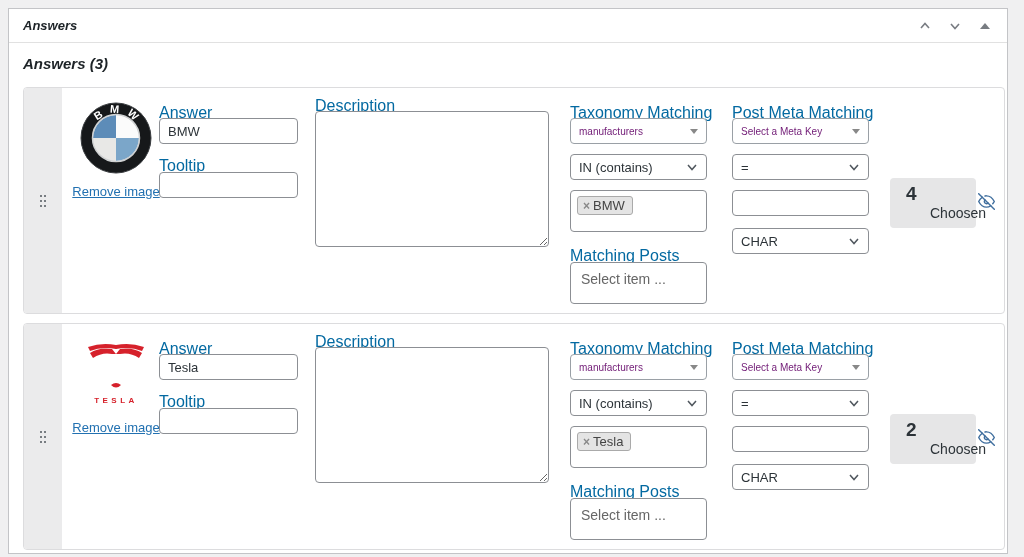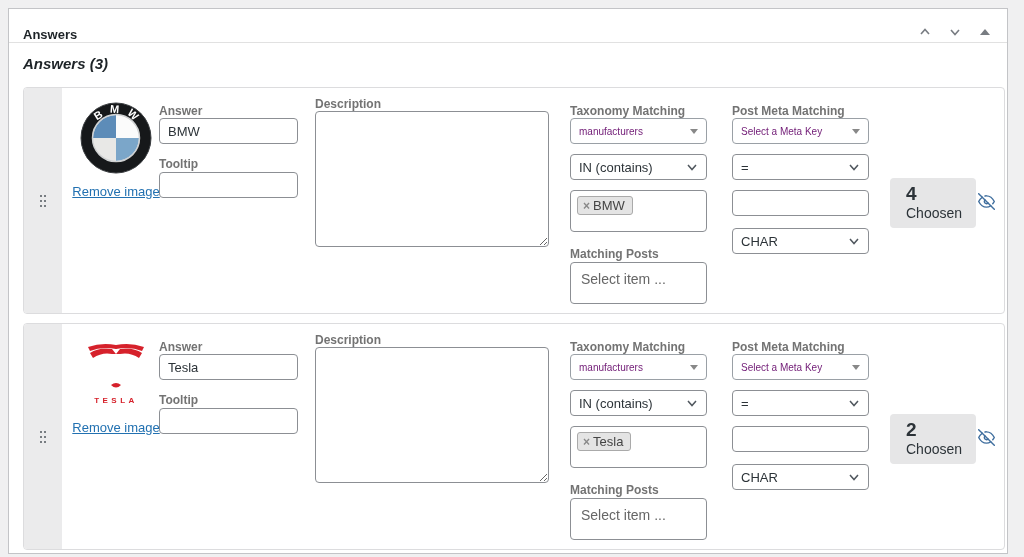--- a/index.html
+++ b/index.html
@@ -10,21 +10,21 @@
     color:#1d2327;
     font-size:13px;
     overflow:hidden;
   }
   .panel {
     position:absolute; left:8px; top:8px; width:1000px; height:546px;
     background:#fff; border:1px solid #c3c4c7;
   }
   .panel-titlebar {
     position:relative; height:34px; border-bottom:1px solid #e1e1e1;
-    display:flex; align-items:flex-end; padding:0 12px 0 14px;
+    display:flex; align-items:center; padding:0 12px 0 14px;font-style:italic;
   }
   .panel-title { font-weight:bold; font-size:13px; color:#1d2327; }
   .titlebar-controls { margin-left:auto; display:flex; align-items:center; gap:10px; }
   .tb-btn { width:20px; height:20px; display:flex; align-items:center; justify-content:center; cursor:pointer; background:none; border:none; }
   .tri-up { width:0; height:0; border-left:5px solid transparent; border-right:5px solid transparent; border-bottom:6px solid #787c82; }
   .section-heading { position:absolute; left:14px; top:46px; font-size:15px; font-weight:bold; color:#1d2327;font-style:italic; }
 
   .answer-row {
     position:absolute; left:14px; width:982px; height:227px;
     border:1px solid #dcdcde; border-radius:4px; background:#fff;
@@ -37,21 +37,21 @@
     background:#ebebec; border-radius:3px 0 0 3px; cursor:grab;
     display:flex; align-items:center; justify-content:center;
   }
   .grip { display:grid; grid-template-columns:2px 2px; grid-auto-rows:2px; gap:3px 2px; }
   .grip i { background:#50575e; border-radius:50%; }
 
   .logo-wrap { position:absolute; left:52px; top:10px; width:80px; height:80px; display:flex; align-items:center; justify-content:center; }
   .remove-link-wrap { position:absolute; left:36px; top:96px; width:112px; text-align:center; }
   .remove-link { color:#2271b1; text-decoration:underline; font-size:13px; cursor:pointer;text-align:right; }
 
-  label.fld { position:absolute; font-size:12px; font-weight:bold; color:#737373; white-space:nowrap; }
+  label.fld { position:absolute; font-size:16px; font-weight:normal; color:#0369a1; white-space:nowrap; }
 
   .txt {
     position:absolute; height:26px; border:1px solid #8c8f94; border-radius:4px;
     padding:0 8px; font-size:13px; color:#2c3338; background:#fff;
     font-family:"Liberation Sans","DejaVu Sans",sans-serif;
   }
   textarea.txt { height:136px; padding:6px 8px; resize:both; }
 
   .wpselect, .s2select {
     position:absolute; height:26px; border:1px solid #8c8f94; border-radius:4px;
@@ -76,21 +76,21 @@
   .itembox {
     position:absolute; height:42px; border:1px solid #8c8f94; border-radius:4px;
     background:#fff; padding:8px 10px; font-size:14px; color:#666; cursor:text;
   }
 
   .choosen-box {
     position:absolute; left:866px; top:90px; width:86px; height:50px;
     background:#e6e6e7; border-radius:4px; padding:5px 0 0 16px;
   }
   .choosen-num { font-size:19px; font-weight:bold; color:#2c3338; line-height:21px; }
-  .choosen-lbl { font-size:14px; color:#2c3338; line-height:18px; }
+  .choosen-lbl { font-size:14px; color:#2c3338; line-height:18px;margin-left:24px; }
   .eye-btn { position:absolute; left:954px; top:104px; width:18px; height:18px; cursor:pointer; background:none; border:none; padding:0; }
 
   svg { display:block; }
   .tesla-word { font-family:"Liberation Sans",sans-serif; font-weight:bold; letter-spacing:3.5px; }
 </style>
 </head>
 <body>
 
 <div class="panel">
 

